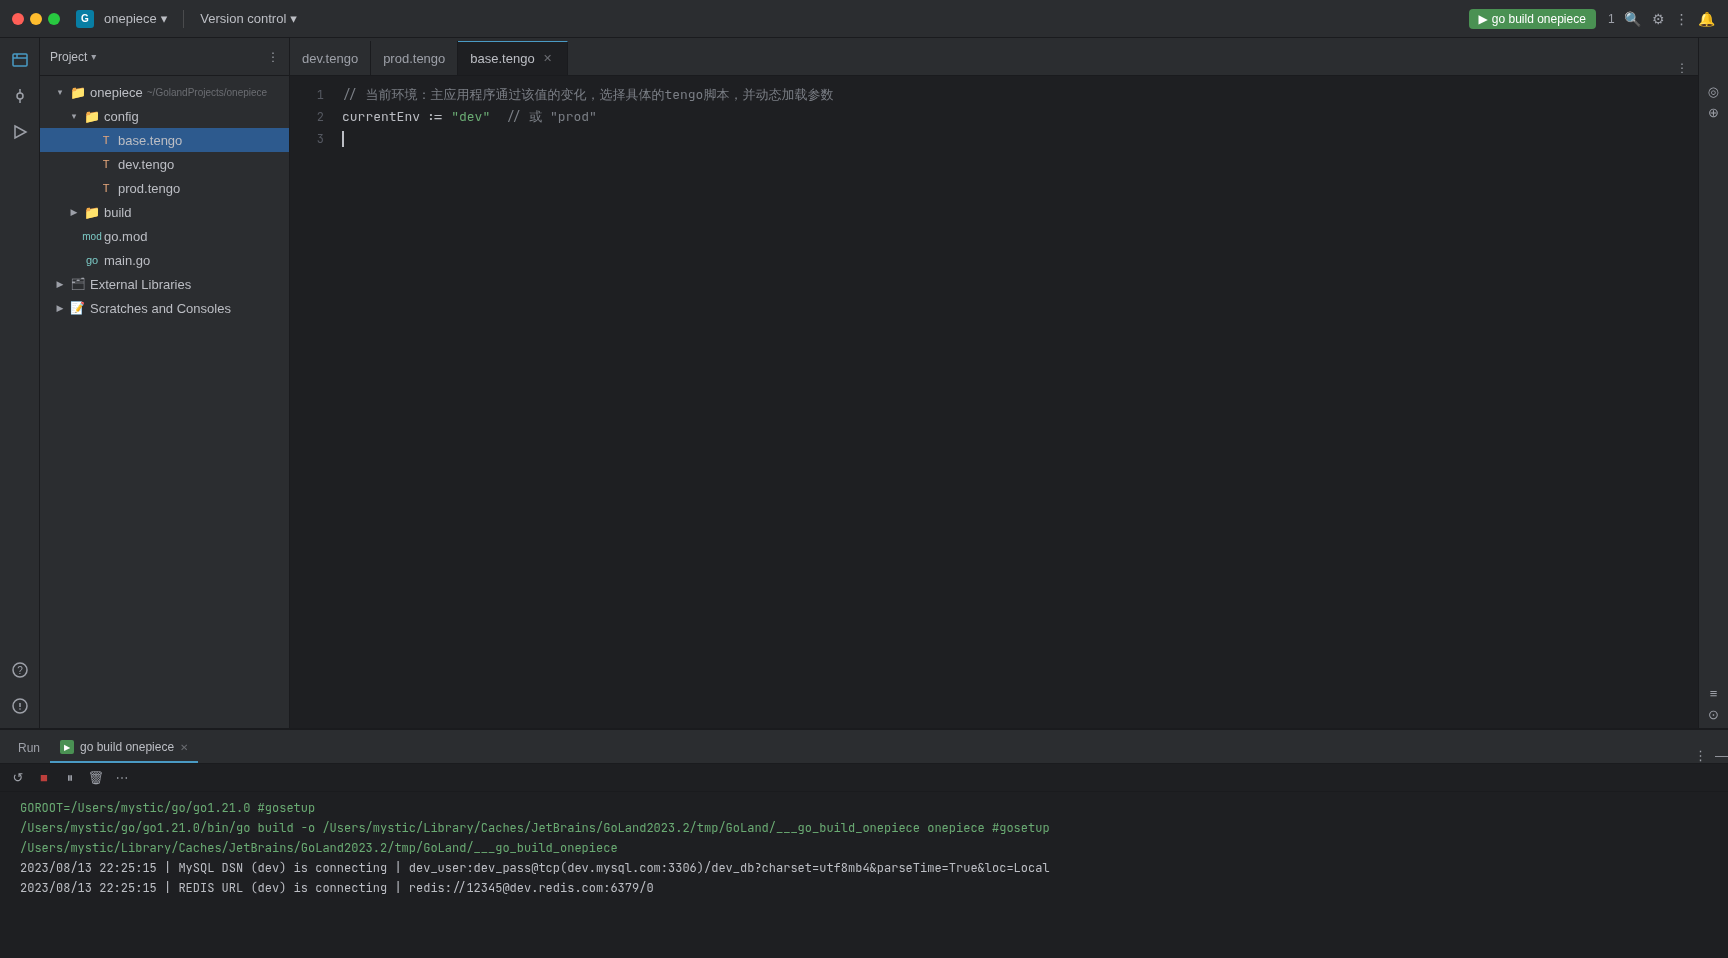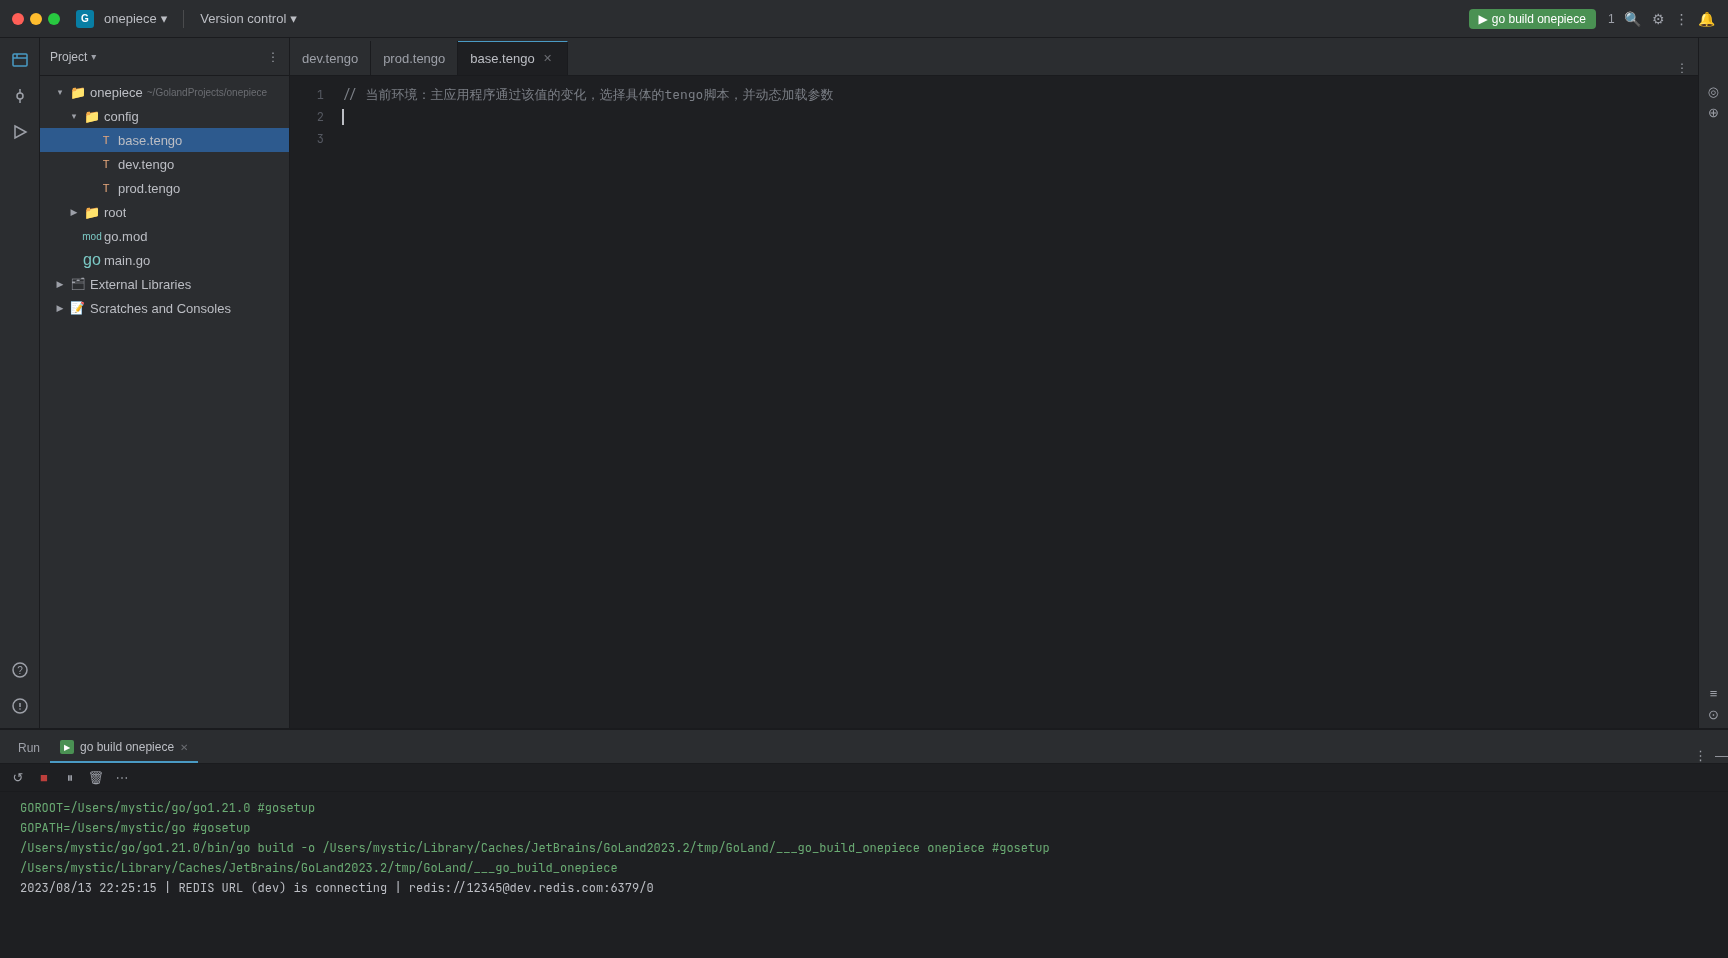--- a/index.html
+++ b/index.html
@@ -482,32 +482,32 @@
 
       <div class="tree-item tree-indent-3">
         <span class="tree-arrow"></span>
         <span class="tree-icon" style="color:#e8a87c;font-size:11px;">T</span>
         <span class="tree-label">prod.tengo</span>
       </div>
 
       <div class="tree-item tree-indent-2">
         <span class="tree-arrow">▶</span>
         <span class="tree-icon icon-folder">📁</span>
-        <span class="tree-label">root</span>
+        <span class="tree-label">build</span>
       </div>
 
       <div class="tree-item tree-indent-2">
         <span class="tree-arrow"></span>
         <span class="tree-icon" style="color:#7bc9c5;font-size:10px;">mod</span>
         <span class="tree-label">go.mod</span>
       </div>
 
       <div class="tree-item tree-indent-2">
         <span class="tree-arrow"></span>
-        <span class="tree-icon" style="color:#7bc9c5;font-size:16px;">go</span>
+        <span class="tree-icon" style="color:#7bc9c5;font-size:11px;">go</span>
         <span class="tree-label">main.go</span>
       </div>
 
       <div class="tree-item tree-indent-1">
         <span class="tree-arrow">▶</span>
         <span class="tree-icon" style="color:#9da0a8;font-size:12px;">🗂</span>
         <span class="tree-label">External Libraries</span>
       </div>
 
       <div class="tree-item tree-indent-1">
@@ -539,20 +539,23 @@
 
     <div class="code-editor">
       <div class="line-numbers">
         <div class="line-number">1</div>
         <div class="line-number">2</div>
         <div class="line-number">3</div>
       </div>
       <div class="code-content">
         <div class="code-line">
           <span class="c-comment">// 当前环境：主应用程序通过该值的变化，选择具体的tengo脚本，并动态加载参数</span>
+        </div>
+        <div class="code-line">
+          <span>currentEnv </span><span class="c-operator">:= </span><span class="c-string">"dev"</span><span class="c-comment">  // 或 "prod"</span>
         </div>
         <div class="code-line">
           <span class="code-cursor"></span>
         </div>
       </div>
     </div>
 
   </div>
 
   <div class="right-sidebar">
@@ -583,19 +586,19 @@
   <div class="bottom-toolbar">
     <span class="bottom-toolbar-icon">↺</span>
     <span class="bottom-toolbar-icon" style="color:#bc3f3c;">■</span>
     <span class="bottom-toolbar-icon">⏸</span>
     <span class="bottom-toolbar-icon">🗑</span>
     <span class="bottom-toolbar-icon">⋯</span>
   </div>
 
   <div class="bottom-content">
     <div class="console-line console-setup">GOROOT=/Users/mystic/go/go1.21.0 #gosetup</div>
-    <div class="console-line console-setup">GOPATH=/Users/mystic/go #gosetup</div>
     <div class="console-line console-setup">/Users/mystic/go/go1.21.0/bin/go build -o /Users/mystic/Library/Caches/JetBrains/GoLand2023.2/tmp/GoLand/___go_build_onepiece onepiece #gosetup</div>
     <div class="console-line console-setup">/Users/mystic/Library/Caches/JetBrains/GoLand2023.2/tmp/GoLand/___go_build_onepiece</div>
+    <div class="console-line console-info">2023/08/13 22:25:15 | MySQL DSN (dev) is connecting | dev_user:dev_pass@tcp(dev.mysql.com:3306)/dev_db?charset=utf8mb4&amp;parseTime=True&amp;loc=Local</div>
     <div class="console-line console-info">2023/08/13 22:25:15 | REDIS URL (dev) is connecting | redis://12345@dev.redis.com:6379/0</div>
 
   </div>
 </div>
 
 </body></html>

